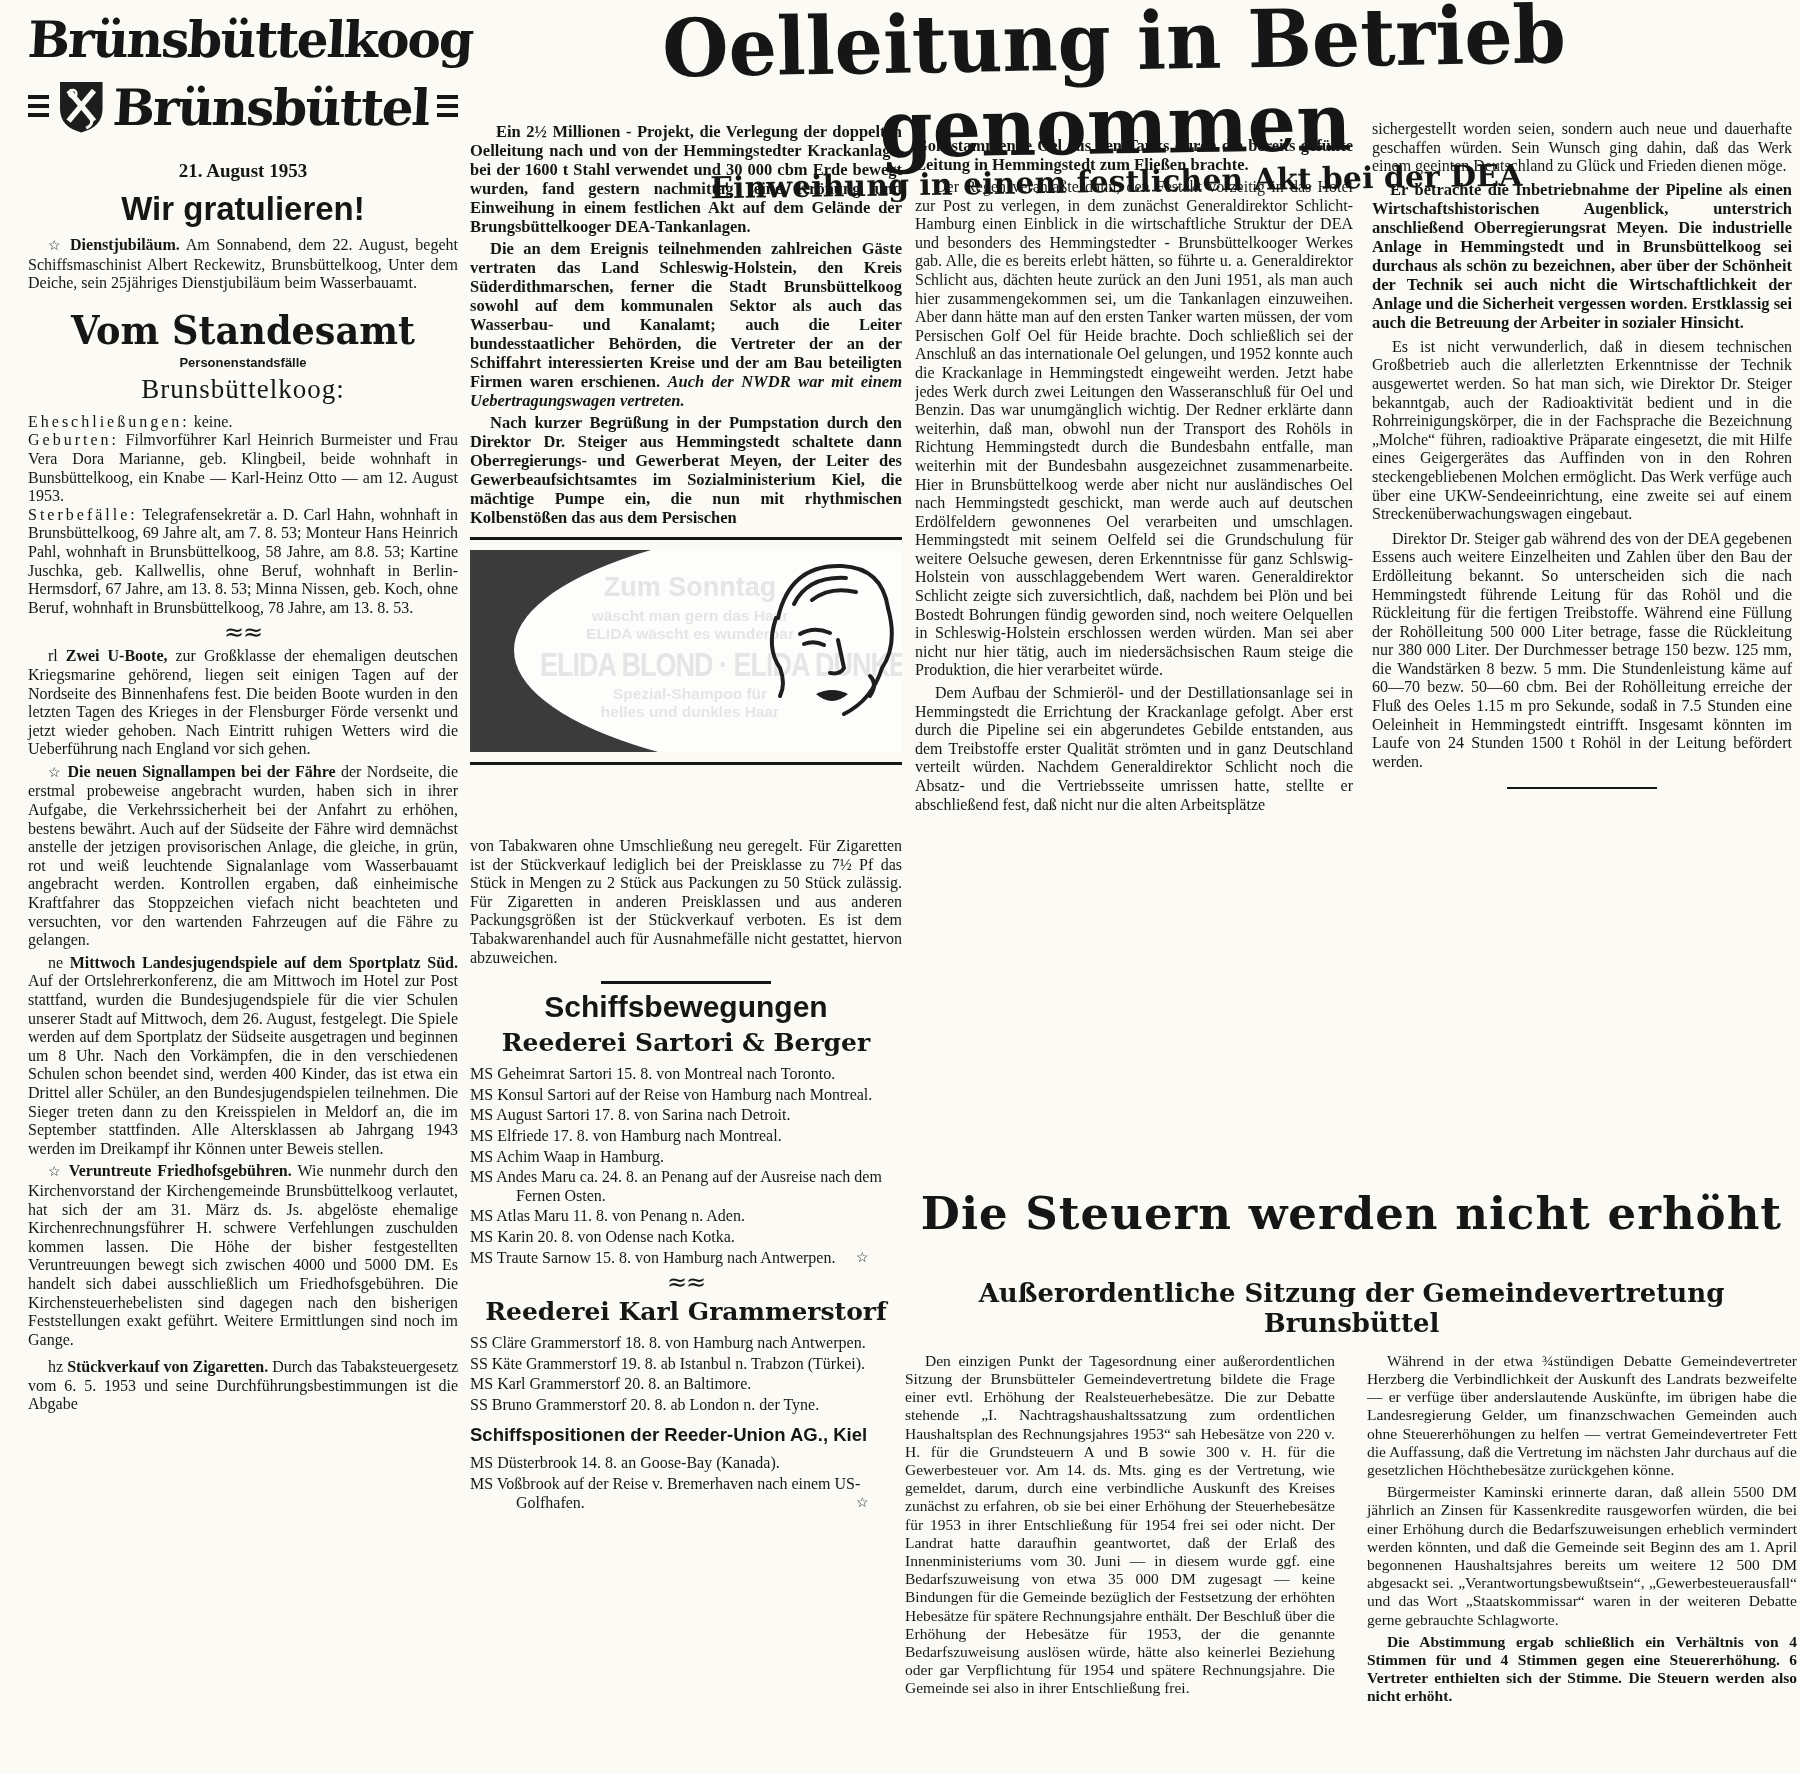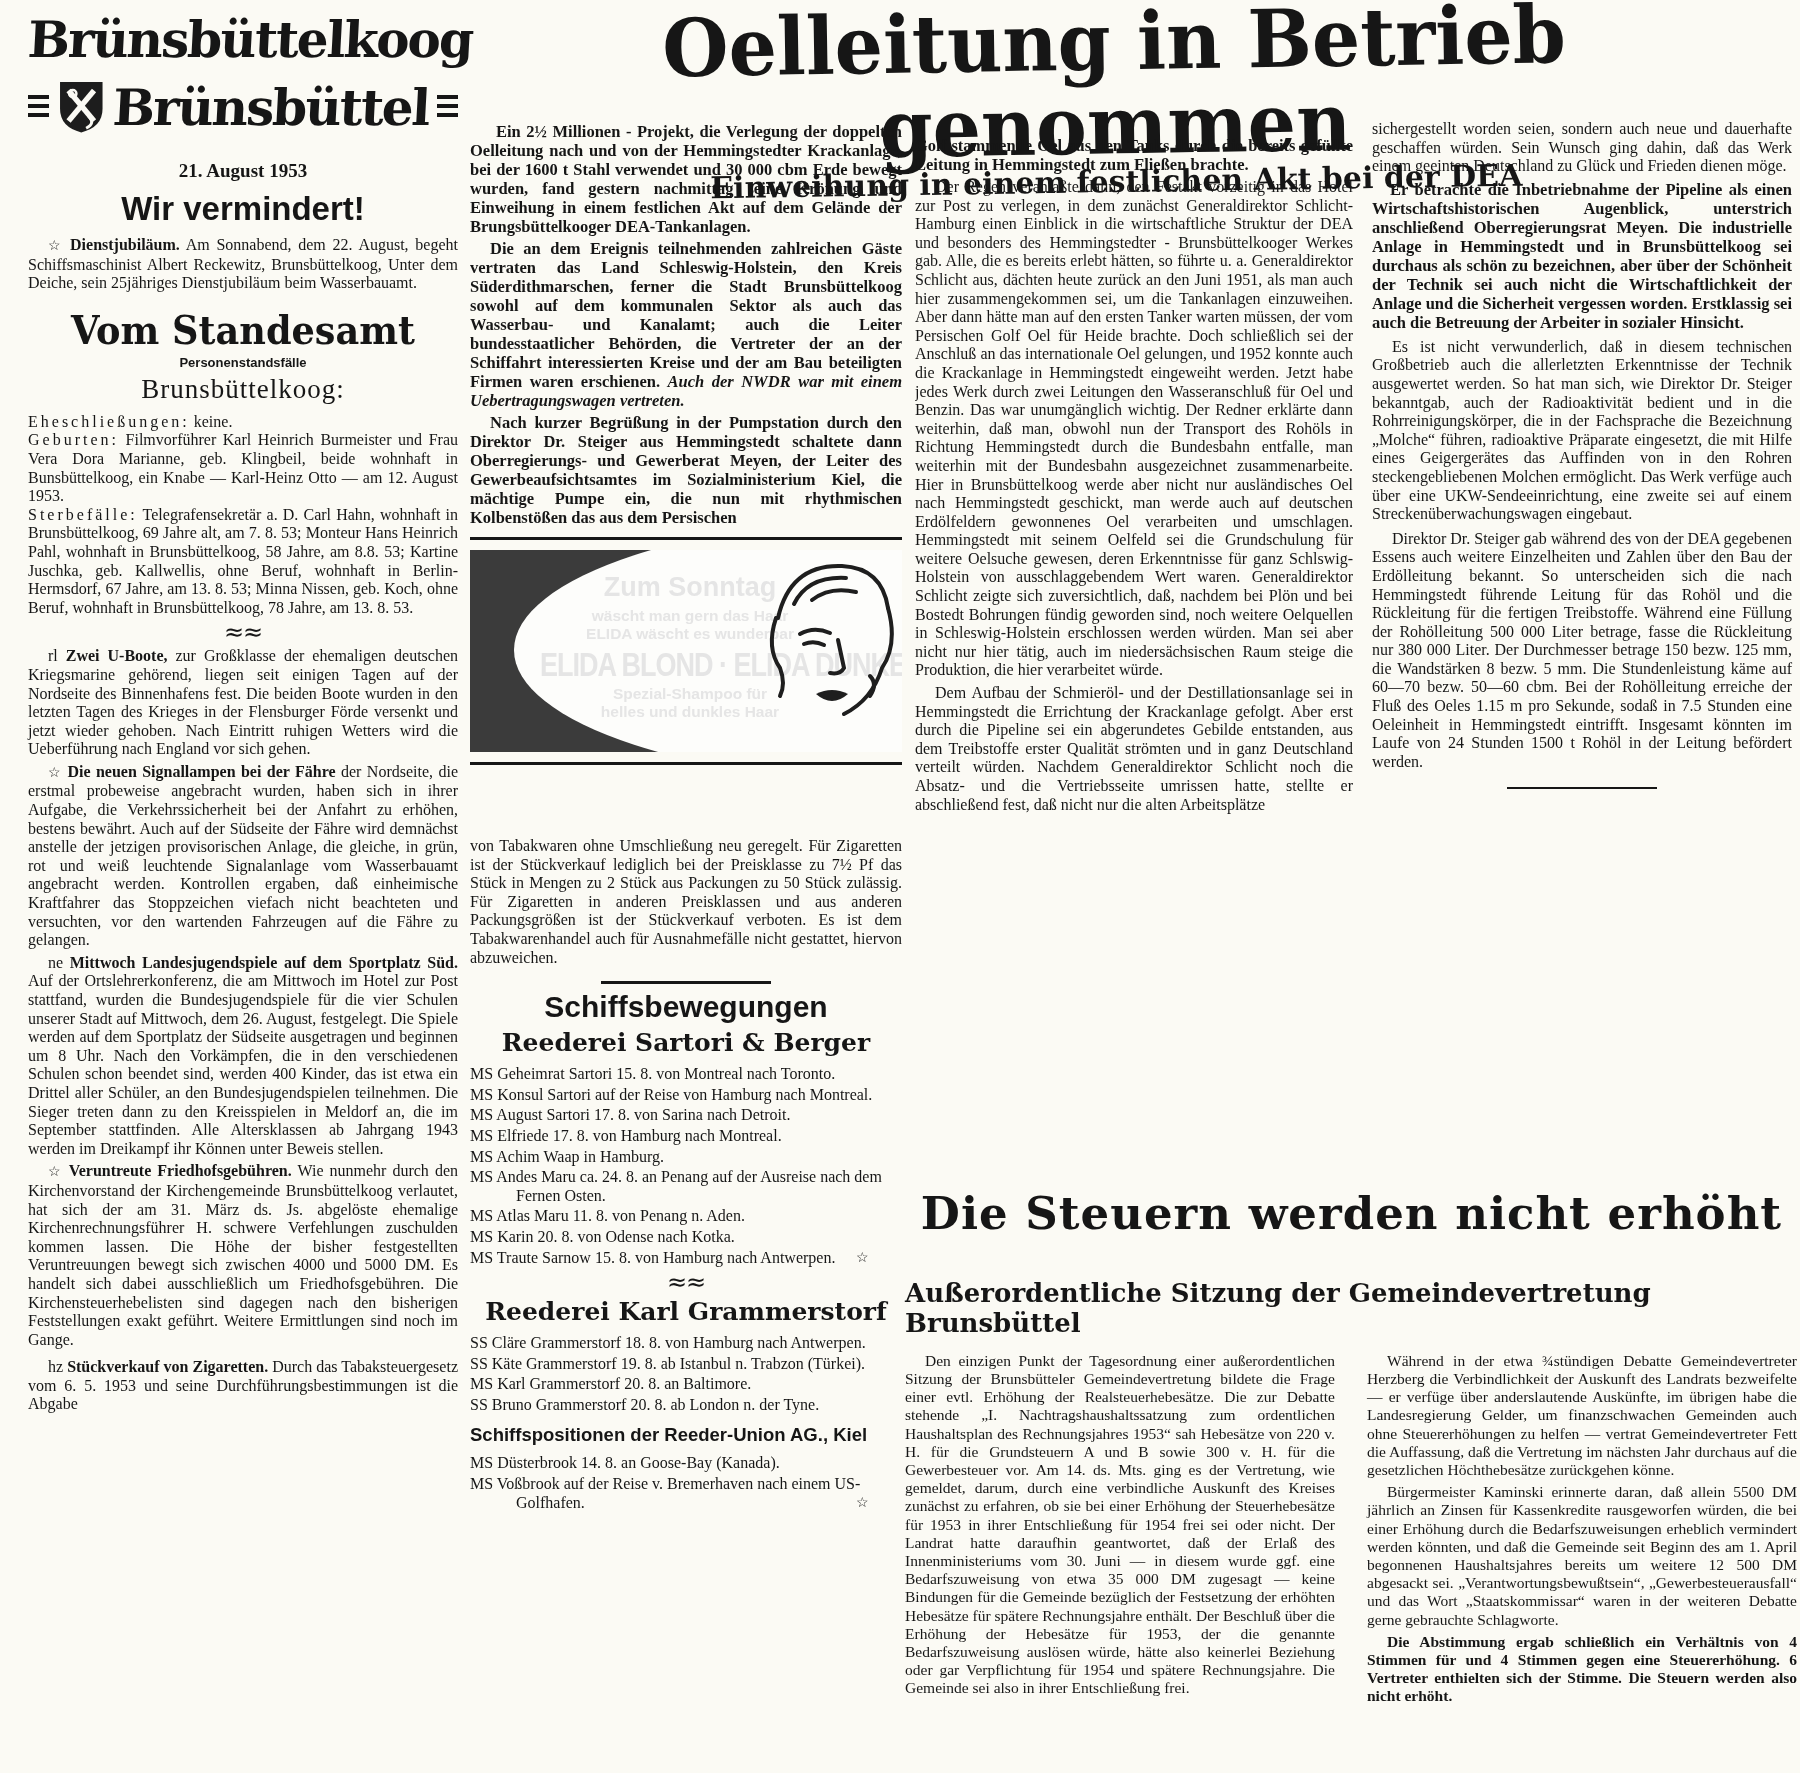--- a/index.html
+++ b/index.html
@@ -44,21 +44,21 @@
   .ad-brand{font-family:"Liberation Sans",sans-serif;font-weight:bold;font-size:27px;letter-spacing:-1px;
             transform:scaleY(1.25);margin:7px 0 4px;white-space:nowrap;}
   .ad-face{position:absolute;right:2px;top:6px;}
   
   .h-schiffe{font-family:"Liberation Sans",sans-serif;font-weight:bold;font-size:30px;text-align:center;margin:6px 0 4px;}
   .h-reederei{font-family:"DejaVu Serif",serif;font-weight:bold;font-size:25px;text-align:center;margin:2px 0 8px;}
   .h-union{font-family:"Liberation Sans",sans-serif;font-weight:bold;font-size:18.5px;margin:10px 0 8px;}
   .ship{font-size:16px;line-height:18.6px;padding-left:46px;text-indent:-46px;margin-bottom:2px;}
   
   .h-steuern{font-family:"DejaVu Serif",serif;font-weight:bold;font-size:45px;text-align:center;letter-spacing:1px;}
-  .h-steuern-sub{font-family:"DejaVu Serif",serif;font-weight:bold;font-size:26px;text-align:left;margin:4px 0 14px;}
+  .h-steuern-sub{font-family:"DejaVu Serif",serif;font-weight:bold;font-size:26px;text-align:center;margin:4px 0 14px;}
   .scols{display:flex;gap:32px;}
   .scol{width:430px;}
   .sp-gap{height:62px;}
 </style>
 </head>
 <body>
 
 <div class="page">
 
   <div class="col" style="left:28px;top:14px;width:430px;">
@@ -70,21 +70,21 @@
         <line x1="19" y1="18" x2="61" y2="68" stroke="#fbfaf4" stroke-width="9"></line>
         <line x1="61" y1="18" x2="19" y2="68" stroke="#fbfaf4" stroke-width="9"></line>
         <circle cx="26" cy="23" r="6" fill="none" stroke="#fbfaf4" stroke-width="4"></circle>
         <path d="M52,60 Q64,72 48,80" fill="none" stroke="#fbfaf4" stroke-width="5"></path>
       </svg>
       <span class="mast2">Brünsbüttel</span>
       <span class="hatch"></span>
     </div>
     <div class="mastdate">21. August 1953</div>
 
-    <h2 class="h-grat">Wir vermindert!</h2>
+    <h2 class="h-grat">Wir gratulieren!</h2>
     <p class="b ind"><span class="star">☆</span> <b>Dienstjubiläum.</b> <span>Am Sonnabend, dem 22. August, begeht Schiffsmaschinist Albert Reckewitz, Brunsbüttelkoog, Unter dem Deiche, sein 25jähriges Dienstjubiläum beim Wasserbauamt.</span></p>
 
     <h2 class="h-stand">Vom Standesamt</h2>
     <div class="h-pers">Personenstandsfälle</div>
     <div class="h-ort">Brunsbüttelkoog:</div>
 
     <p class="b"><span class="sp">Eheschließungen:</span> <span>keine.</span></p>
     <p class="b"><span class="sp">Geburten:</span> <span>Filmvorführer Karl Heinrich Burmeister und Frau Vera Dora Marianne, geb. Klingbeil, beide wohnhaft in Bunsbüttelkoog, ein Knabe — Karl-Heinz Otto — am 12. August 1953.</span></p>
     <p class="b"><span class="sp">Sterbefälle:</span> <span>Telegrafensekretär a. D. Carl Hahn, wohnhaft in Brunsbüttelkoog, 69 Jahre alt, am 7. 8. 53; Monteur Hans Heinrich Pahl, wohnhaft in Brunsbüttelkoog, 58 Jahre, am 8.8. 53; Kartine Juschka, geb. Kallwellis, ohne Beruf, wohnhaft in Berlin-Hermsdorf, 67 Jahre, am 13. 8. 53; Minna Nissen, geb. Koch, ohne Beruf, wohnhaft in Brunsbüttelkoog, 78 Jahre, am 13. 8. 53.</span></p>
 

